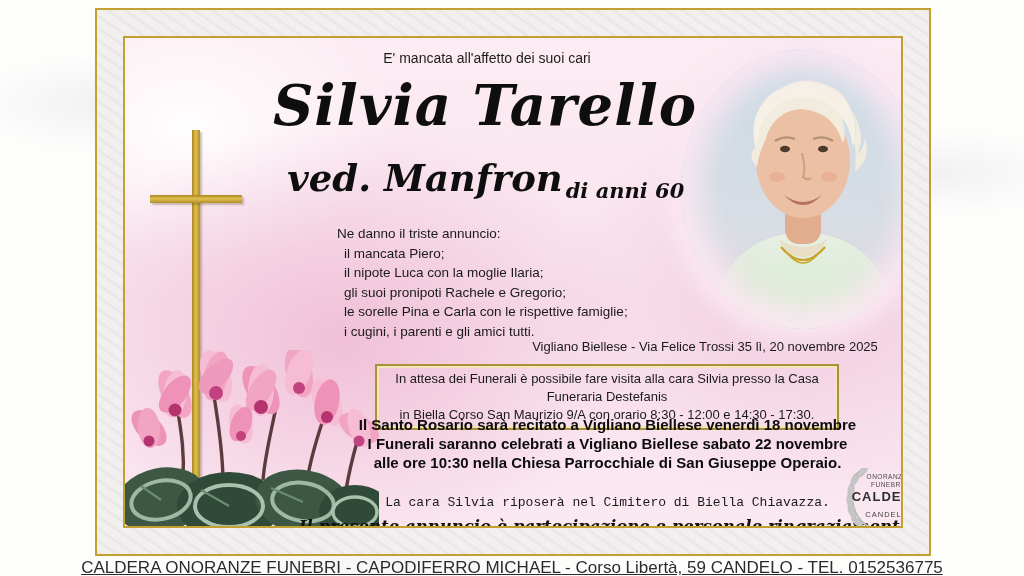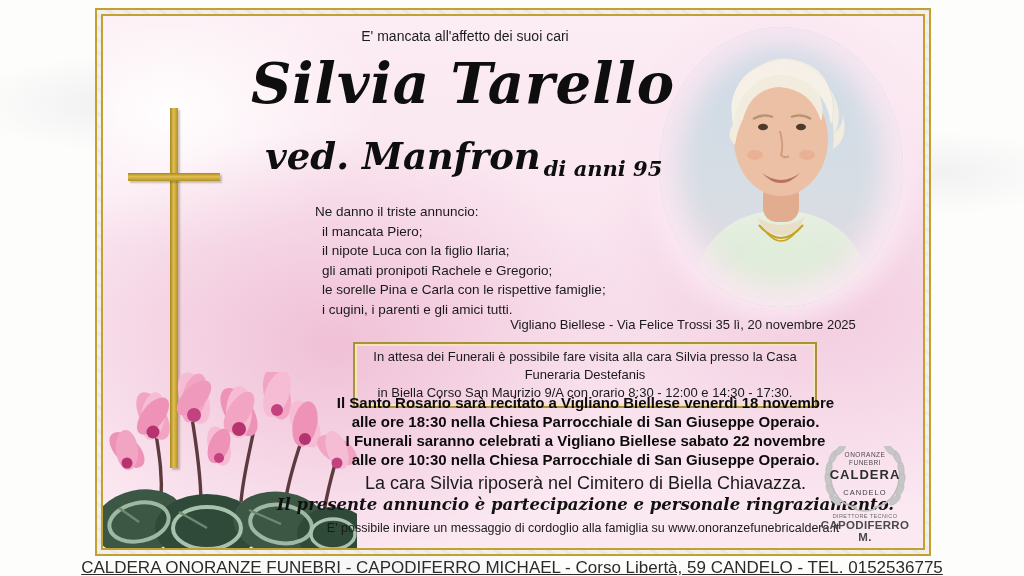--- a/index.html
+++ b/index.html
@@ -8,21 +8,21 @@
     font-family:"Liberation Sans",sans-serif;
     background-color:#fdfdfc;
     background-image:
       radial-gradient(ellipse 220px 70px at 12% 18%, rgba(185,185,192,.20), transparent 70%),
       radial-gradient(ellipse 260px 90px at 72% 78%, rgba(185,185,192,.15), transparent 70%),
       radial-gradient(ellipse 180px 60px at 92% 30%, rgba(185,185,192,.17), transparent 70%),
       radial-gradient(ellipse 240px 80px at 38% 96%, rgba(185,185,192,.13), transparent 70%);
   }
   .card{
     position:absolute;left:95px;top:8px;width:836px;height:548px;box-sizing:border-box;
-    border:2px solid #c3a02f;padding:4px;
+    border:2px solid #c3a02f;padding:26px;
     background-color:#f2f0ee;
     background-image:repeating-linear-gradient(35deg, rgba(198,198,204,.18) 0 3px, transparent 3px 10px);
   }
   .card-inner{
     position:relative;width:100%;height:100%;box-sizing:border-box;
     border:2px solid #c3a02f;overflow:hidden;
     background:
       radial-gradient(ellipse 420px 300px at 28% 62%, rgba(238,186,211,.85), rgba(238,186,211,0) 72%),
       radial-gradient(ellipse 380px 300px at 88% 55%, rgba(240,196,218,.70), rgba(240,196,218,0) 70%),
       radial-gradient(ellipse 300px 200px at 8% 18%, rgba(255,255,255,.95), rgba(255,255,255,0) 70%),
@@ -40,21 +40,21 @@
     font-family:"DejaVu Serif",serif;font-style:italic;font-weight:bold;
     font-size:21px;color:#0e0e0e;}
   .announce{left:212px;top:186px;width:330px;font-size:13.5px;line-height:19.5px;color:#1a1a1a;}
   .announce .rel{padding-left:7px;}
   .place-date{left:350px;top:301px;width:460px;text-align:center;font-size:13px;color:#1a1a1a;}
   .visit-box{left:250px;top:326px;width:464px;box-sizing:border-box;
     border:2px solid #a98f3e;box-shadow:inset 0 0 0 2px #f3e6b7;
     padding:4px 8px;text-align:center;font-size:13px;line-height:18px;color:#1a1a1a;}
   .ceremonies{left:170px;top:377px;width:625px;text-align:center;
     font-size:15px;font-weight:bold;line-height:19px;color:#0c0c0c;}
-  .cemetery{left:170px;top:457px;width:625px;text-align:center;font-size:18px;color:#1a1a1a;}
+  .cemetery{left:170px;top:457px;width:625px;text-align:center;font-size:13px;color:#1a1a1a;font-family:Liberation Mono, monospace;}
   .closing{left:170px;top:479px;width:625px;text-align:center;
     font-family:"DejaVu Serif",serif;font-style:italic;font-weight:bold;
     font-size:16.5px;color:#111;}
   .condolence{left:120px;top:505px;width:720px;text-align:center;font-size:12.5px;color:#1a1a1a;}
   .footer-line{position:absolute;left:0;top:558px;width:1024px;text-align:center;
     font-size:17px;color:#2b2b2b;text-decoration:underline;}
   
   .cross-v{left:67px;top:92px;width:8px;height:360px;
     background:linear-gradient(90deg,#a8861f,#e0be4e 45%,#b2902a);
     box-shadow:2px 2px 2px rgba(90,70,20,.30);}
@@ -181,41 +181,40 @@
         <ellipse cx="108" cy="156" rx="34" ry="21" fill="none" stroke="#a8c2ae" stroke-width="4"></ellipse>
         <ellipse cx="182" cy="152" rx="31" ry="19" fill="none" stroke="#9db8a3" stroke-width="4" transform="rotate(9 182 152)"></ellipse>
         <ellipse cx="234" cy="162" rx="22" ry="15" fill="none" stroke="#a8c2ae" stroke-width="3.4"></ellipse>
         <path d="M80 140 L108 156 M150 138 L182 152 M20 136 L40 150" stroke="#6c8a72" stroke-width="2.4"></path>
       </g>
     </svg>
 
     <div class="abs top-line">E' mancata all'affetto dei suoi cari</div>
     <div class="abs ved-line">ved. Manfron</div>
     <div class="abs name-line">Silvia Tarello</div>
-    <div class="abs age-line">di anni 95</div>
+    <div class="abs age-line">di anni 60</div>
 
     <div class="abs announce">
       <div>Ne danno il triste annuncio:</div>
       <div class="rel">il mancata Piero;</div>
-      <div class="rel">il nipote Luca con la figlio Ilaria;</div>
-      <div class="rel">gli amati pronipoti Rachele e Gregorio;</div>
+      <div class="rel">il nipote Luca con la moglie Ilaria;</div>
+      <div class="rel">gli suoi pronipoti Rachele e Gregorio;</div>
       <div class="rel">le sorelle Pina e Carla con le rispettive famiglie;</div>
       <div class="rel">i cugini, i parenti e gli amici tutti.</div>
     </div>
 
     <div class="abs place-date">Vigliano Biellese - Via Felice Trossi 35 lì, 20 novembre 2025</div>
 
     <div class="abs visit-box">
       <div>In attesa dei Funerali è possibile fare visita alla cara Silvia presso la Casa Funeraria Destefanis</div>
       <div>in Biella Corso San Maurizio 9/A con orario 8:30 - 12:00 e 14:30 - 17:30.</div>
     </div>
 
     <div class="abs ceremonies">
       <div>Il Santo Rosario sarà recitato a Vigliano Biellese venerdì 18 novembre</div>
-      <div>alle ore 18:30 nella Chiesa Parrocchiale di San Giuseppe Operaio.</div>
       <div>I Funerali saranno celebrati a Vigliano Biellese sabato 22 novembre</div>
       <div>alle ore 10:30 nella Chiesa Parrocchiale di San Giuseppe Operaio.</div>
     </div>
 
     <div class="abs cemetery">La cara Silvia riposerà nel Cimitero di Biella Chiavazza.</div>
     <div class="abs closing">Il presente annuncio è partecipazione e personale ringraziamento.</div>
     <div class="abs condolence">E' possibile inviare un messaggio di cordoglio alla famiglia su www.onoranzefunebricaldera.it</div>
 
     <div class="abs logo">
       <svg class="wreath" viewBox="0 0 96 66" xmlns="http://www.w3.org/2000/svg">

